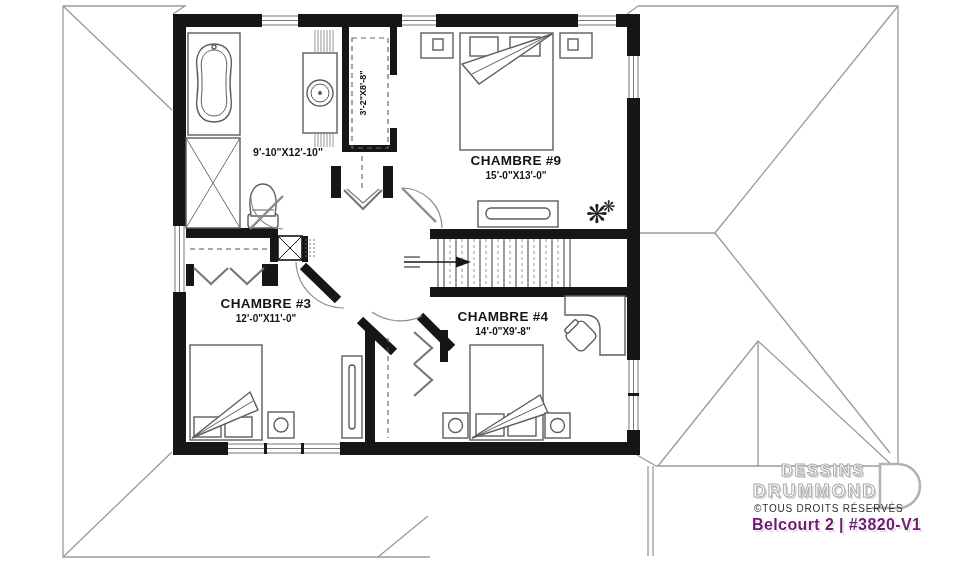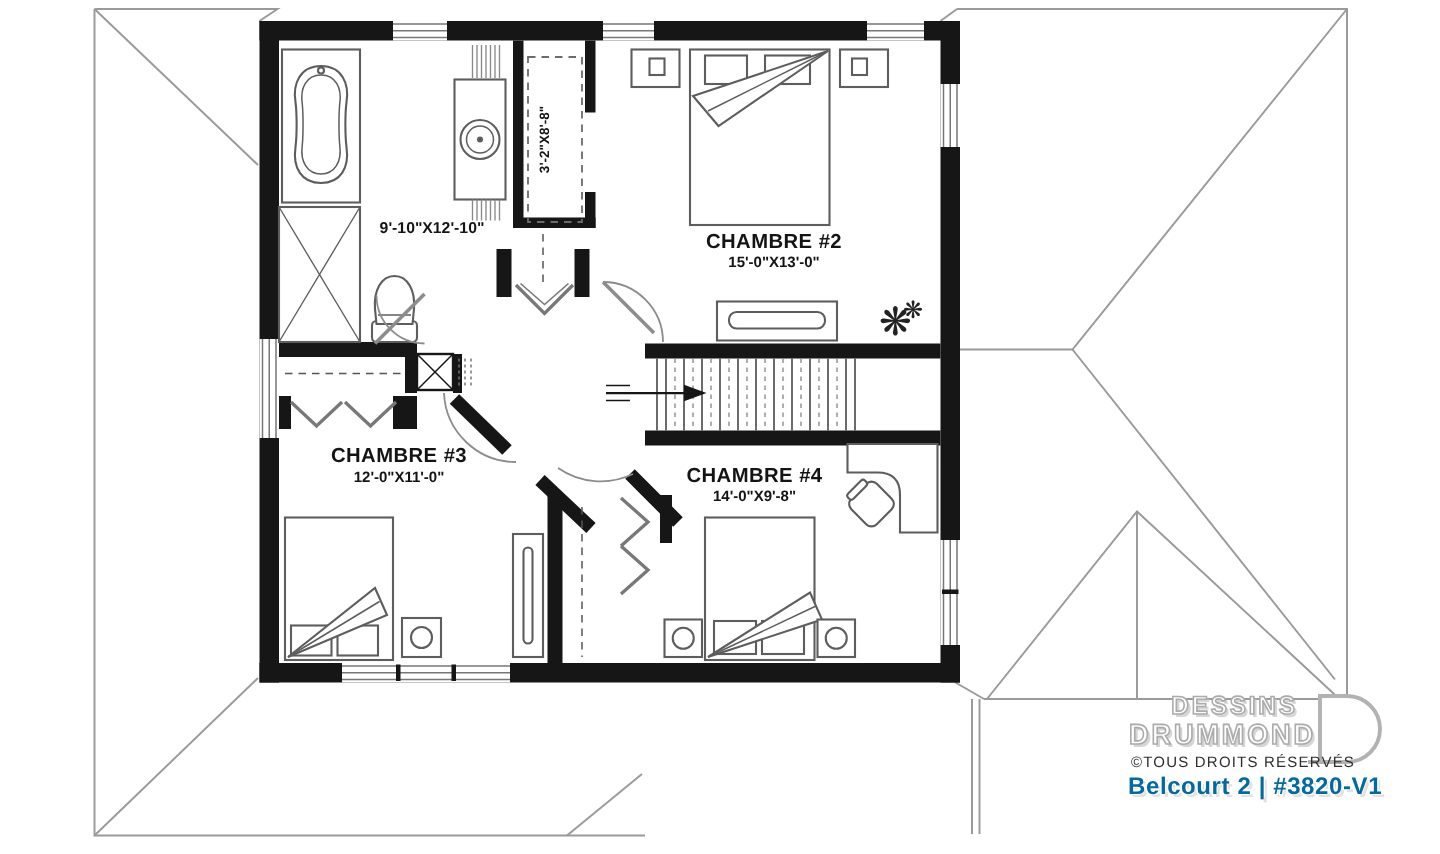--- a/index.html
+++ b/index.html
@@ -12,21 +12,21 @@
   .dim-inline{font-size:10.5px;font-weight:700;}
   .dim-vert{font-size:9px;font-weight:700;transform:rotate(-90deg);transform-origin:center;}
   .logo{position:absolute;left:742px;top:456px;width:200px;}
   .logo-line{color:#fff;font-weight:800;text-align:center;width:134px;
              -webkit-text-stroke:1.1px #ababab;text-shadow:2px 2px 0 #d6d6d6;
              letter-spacing:2px;line-height:1;transform:scaleX(.95);}
   .logo-l1{position:absolute;left:14px;top:6px;font-size:17px;}
   .logo-l2{position:absolute;left:6px;top:25px;font-size:19px;}
   .logo-rights{position:absolute;left:12px;top:47px;font-size:10px;font-weight:400;
                color:#2e2e2e;letter-spacing:.8px;}
-  .logo-plan{position:absolute;left:10px;top:60px;font-size:16px;font-weight:700;color:#0369a1;
+  .logo-plan{position:absolute;left:10px;top:60px;font-size:16px;font-weight:700;color:#701a75;
              letter-spacing:.4px;
              text-shadow:-1px -1px 0 #fff,1px -1px 0 #fff,-1px 1px 0 #fff,2px 2px 0 #e2e2e2;}
 </style>
 </head>
 <body>
 
 <div class="canvas">
 
 <svg width="960" height="569" viewBox="0 0 960 569">
 
@@ -239,21 +239,21 @@
         <rect x="565" y="328" width="5" height="16" rx="2"></rect>
       </g>
     </g>
   </g>
 
   <g>
     <path d="M880,508 L880,464 L898,464 A22,22 0 0 1 898,508 L872,508" fill="#fff" stroke="#b2b2b2" stroke-width="2.6"></path>
   </g>
 </svg>
 
-<div class="lbl room-name" style="left:446px;top:153px;width:140px;">CHAMBRE #2</div>
+<div class="lbl room-name" style="left:446px;top:153px;width:140px;">CHAMBRE #9</div>
 <div class="lbl room-dims" style="left:446px;top:170px;width:140px;">15'-0"X13'-0"</div>
 
 <div class="lbl room-name" style="left:433px;top:309px;width:140px;">CHAMBRE #4</div>
 <div class="lbl room-dims" style="left:433px;top:326px;width:140px;">14'-0"X9'-8"</div>
 
 <div class="lbl room-name" style="left:196px;top:296px;width:140px;text-align:center;">CHAMBRE #3</div>
 <div class="lbl room-dims" style="left:196px;top:313px;width:140px;">12'-0"X11'-0"</div>
 
 <div class="lbl dim-inline" style="left:243px;top:146px;width:90px;">9'-10"X12'-10"</div>
 

